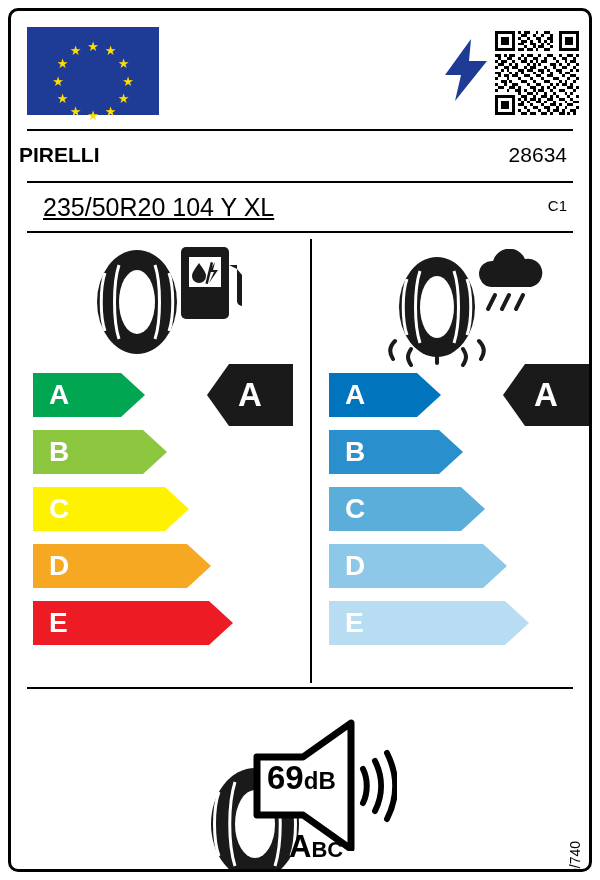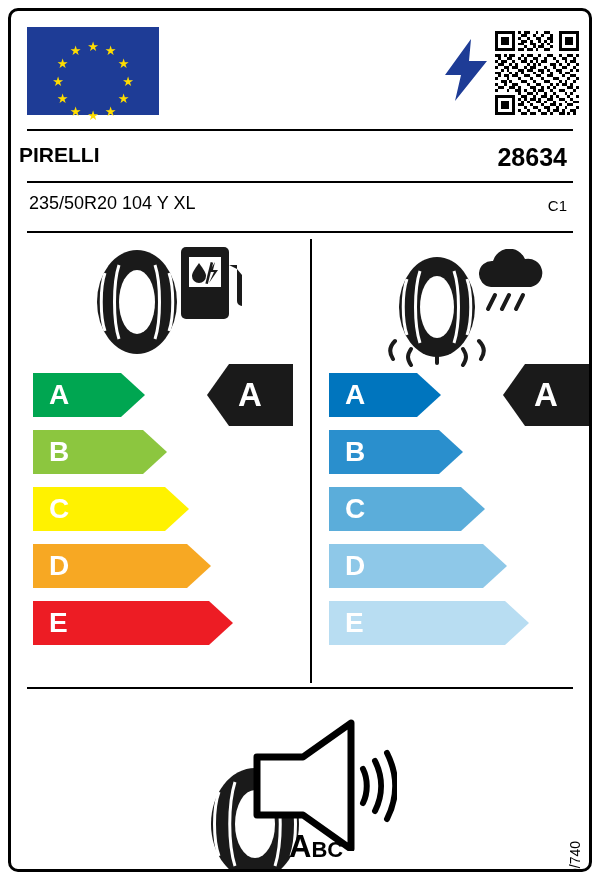--- a/index.html
+++ b/index.html
@@ -74,29 +74,30 @@
   
   .brand {
     position: absolute;
     left: 8px; top: 132px;
     font-size: 21px;
     font-weight: bold;
   }
   .supplier-code {
     position: absolute;
     right: 22px; top: 132px;
+    font-size: 21px;
+    font-weight: normal;
+  }
+
+  
+  .tyre-size {
+    position: absolute;
+    left: 32px; top: 182px;
     font-size: 25px;
-    font-weight: bold;
-  }
-
-  
-  .tyre-size {
-    position: absolute;
-    left: 18px; top: 182px;
-    font-size: 18px;
+    text-decoration: underline;
   }
   .tyre-class {
     position: absolute;
     right: 22px; top: 186px;
     font-size: 15px;
   }
 
   
   .vline {
     position: absolute;
@@ -595,20 +596,23 @@
 
     <svg class="pict" style="left:236px; top:18px; width:150px; height:132px;" viewBox="0 0 150 132">
       <polygon points="10,38 10,96 56,96 104,130 104,4 56,38" fill="#ffffff" stroke="#000000" stroke-width="7" stroke-linejoin="round"></polygon>
       <g stroke="#000000" stroke-width="6" fill="none" stroke-linecap="round">
         <path d="M116,50 C121,60 121,74 116,84"></path>
         <path d="M128,42 C136,58 136,76 128,92"></path>
         <path d="M140,34 C151,56 151,78 140,100"></path>
       </g>
     </svg>
 
+    <div class="noise-db" style="position:absolute; left:256px; top:58px;">
+      <span>69</span><span class="unit">dB</span>
+    </div>
 
     <div class="noise-class" style="position:absolute; left:278px; top:128px;">
       <span>A</span><span class="dim">BC</span>
     </div>
   </div>
 
   <div class="reg-code">2020/740</div>
 
 </div>
 

